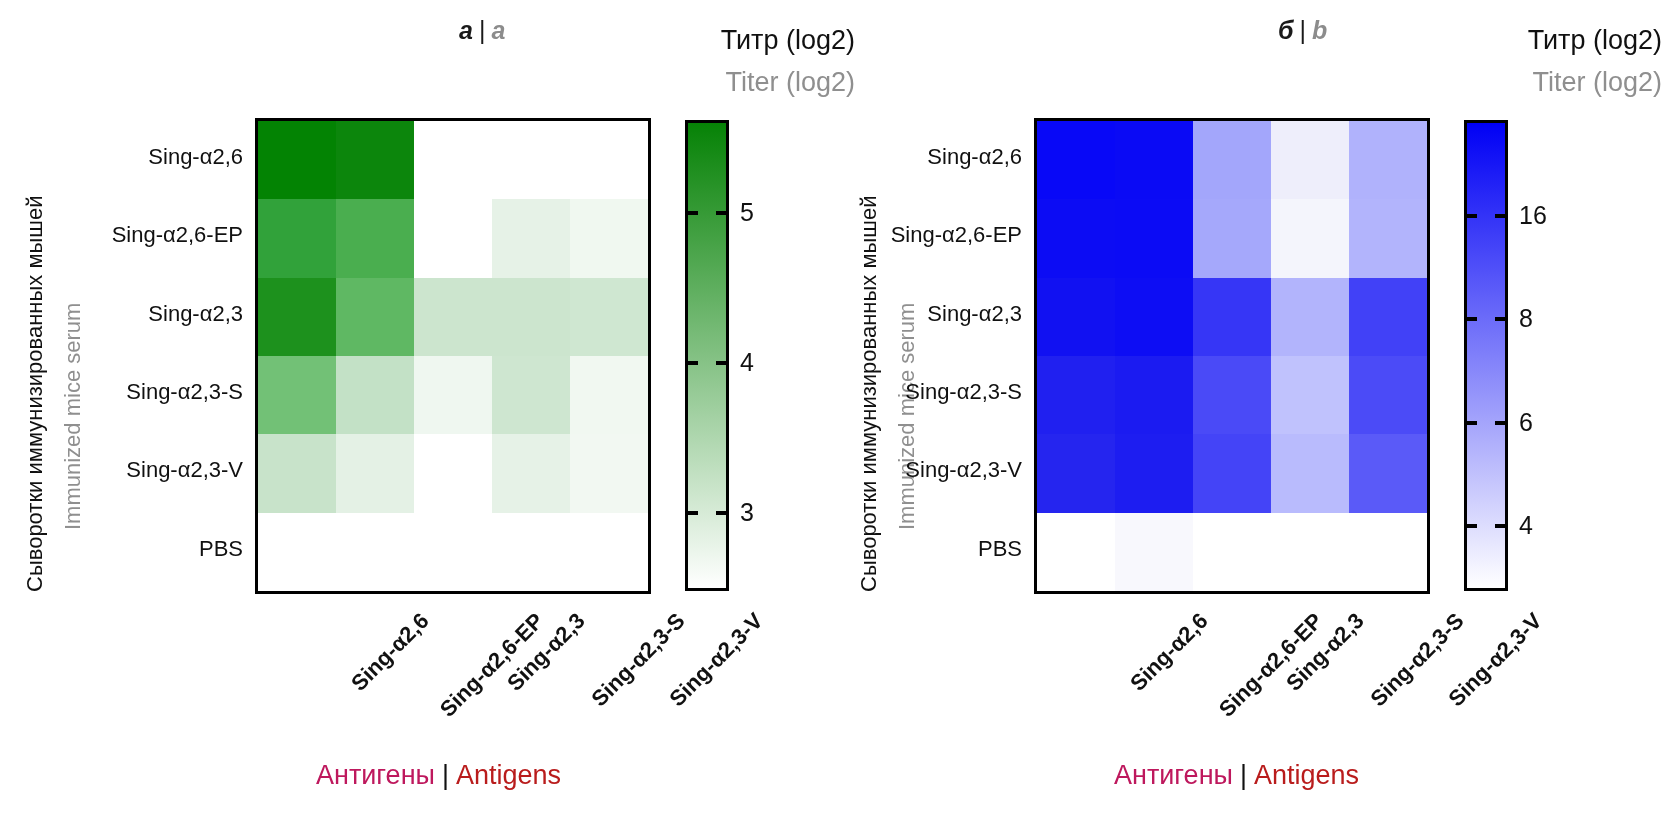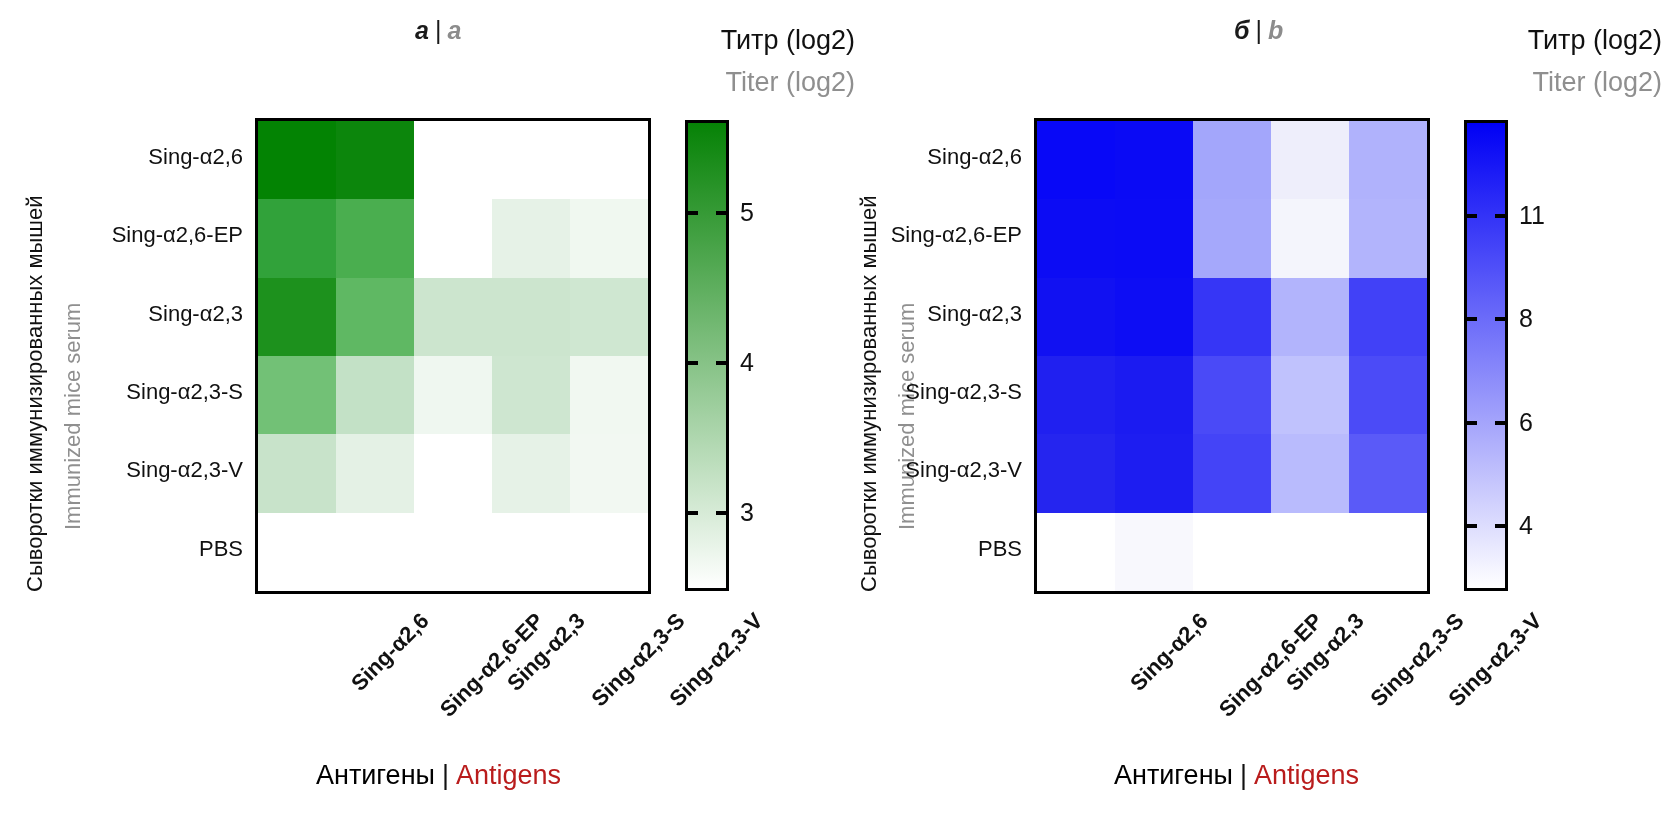--- a/index.html
+++ b/index.html
@@ -13,20 +13,21 @@
   }
   .panel{position:absolute;top:0;height:831px;}
   #panel-a{left:0;width:834px;}
   #panel-b{left:834px;width:834px;}
 
   
   .panel-title{
     position:absolute;top:16px;
     font-size:25px;font-style:italic;font-weight:600;
     white-space:nowrap;
+    margin-left:44px;
   }
   .panel-title .ru{color:#1a1a1a;}
   .panel-title .sep{color:#1a1a1a;font-style:normal;font-weight:400;margin:0 6px;}
   .panel-title .en{color:#8c8c8c;}
 
   
   .cb-title{
     position:absolute;
     font-size:27px;white-space:nowrap;text-align:right;
     line-height:1.55;
@@ -44,21 +45,21 @@
     line-height:1.0;
   }
   .ytitle .ru{color:#111;}
   .ytitle .en{color:#8f8f8f;}
 
   
   .xtitle{
     position:absolute;
     font-size:27px;white-space:nowrap;
   }
-  .xtitle .ru{color:#000000;margin-top:32px;}
+  .xtitle .ru{color:#be185d;margin-top:32px;}
   .xtitle .sep{color:#111;margin:0 7px;}
   .xtitle .en{color:#b91c1c;}
 
   
   .hm{
     position:absolute;
     border:3px solid #000;
     box-sizing:content-box;
     background:#fff;
   }
@@ -277,21 +278,21 @@
 
   <div class="xtitle" style="left:280px;top:760px;">
     <span class="ru">Антигены</span><span class="sep">|</span><span class="en">Antigens</span>
   </div>
 
   <div class="cbar" id="cbar-b" style="left: 630px; top: 120px; width: 38px; height: 465px; background: linear-gradient(to top, rgb(255, 255, 255) 0%, rgb(0, 0, 245) 100%);">
     <div class="cbar-ticks" id="cbticks-b">
         <div class="tk" style="bottom: 80%;">
           <i class="left"></i>
           <i class="right"></i>
-          <span>11</span>
+          <span>16</span>
         </div>
         <div class="tk" style="bottom: 57.7778%;">
           <i class="left"></i>
           <i class="right"></i>
           <span>8</span>
         </div>
         <div class="tk" style="bottom: 35.5556%;">
           <i class="left"></i>
           <i class="right"></i>
           <span>6</span>

